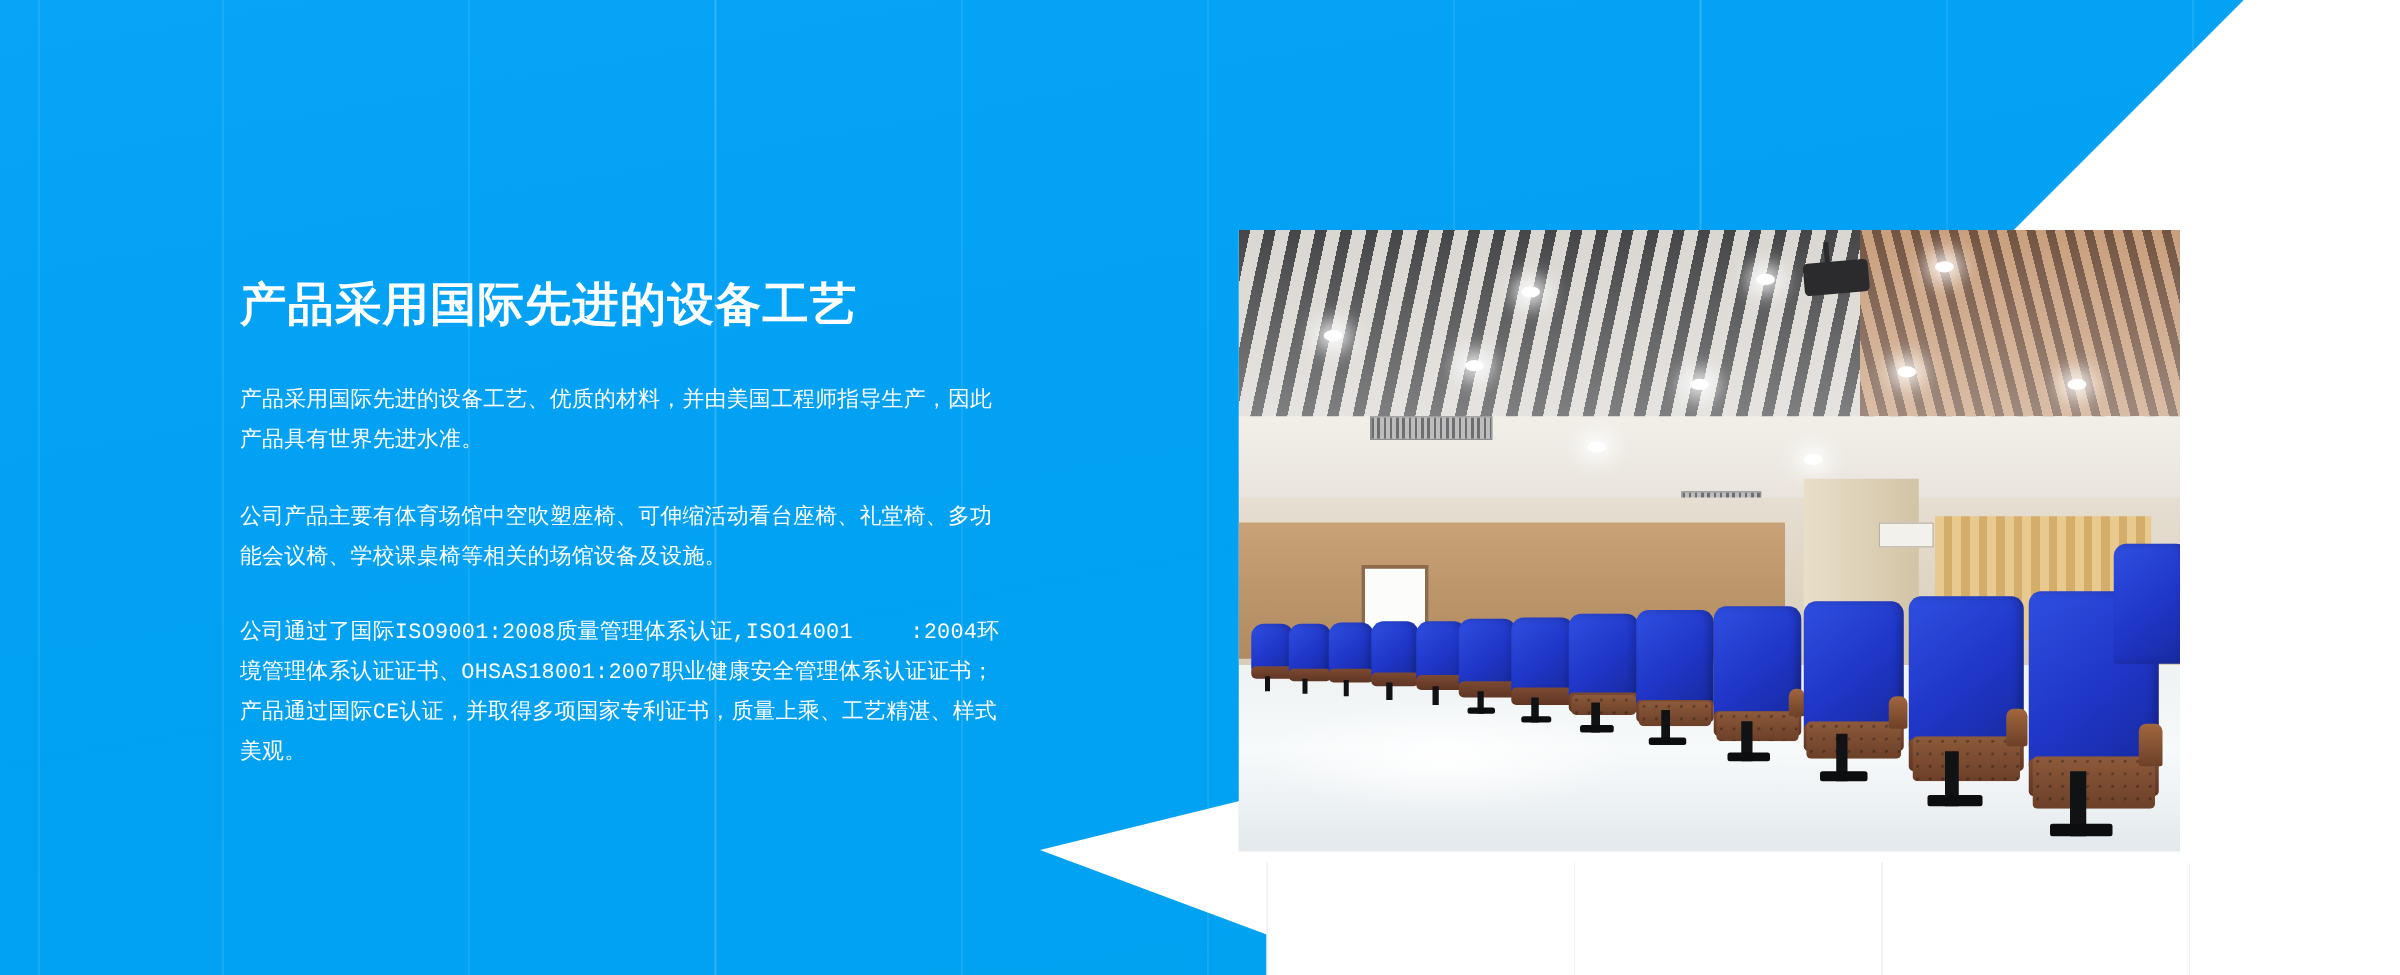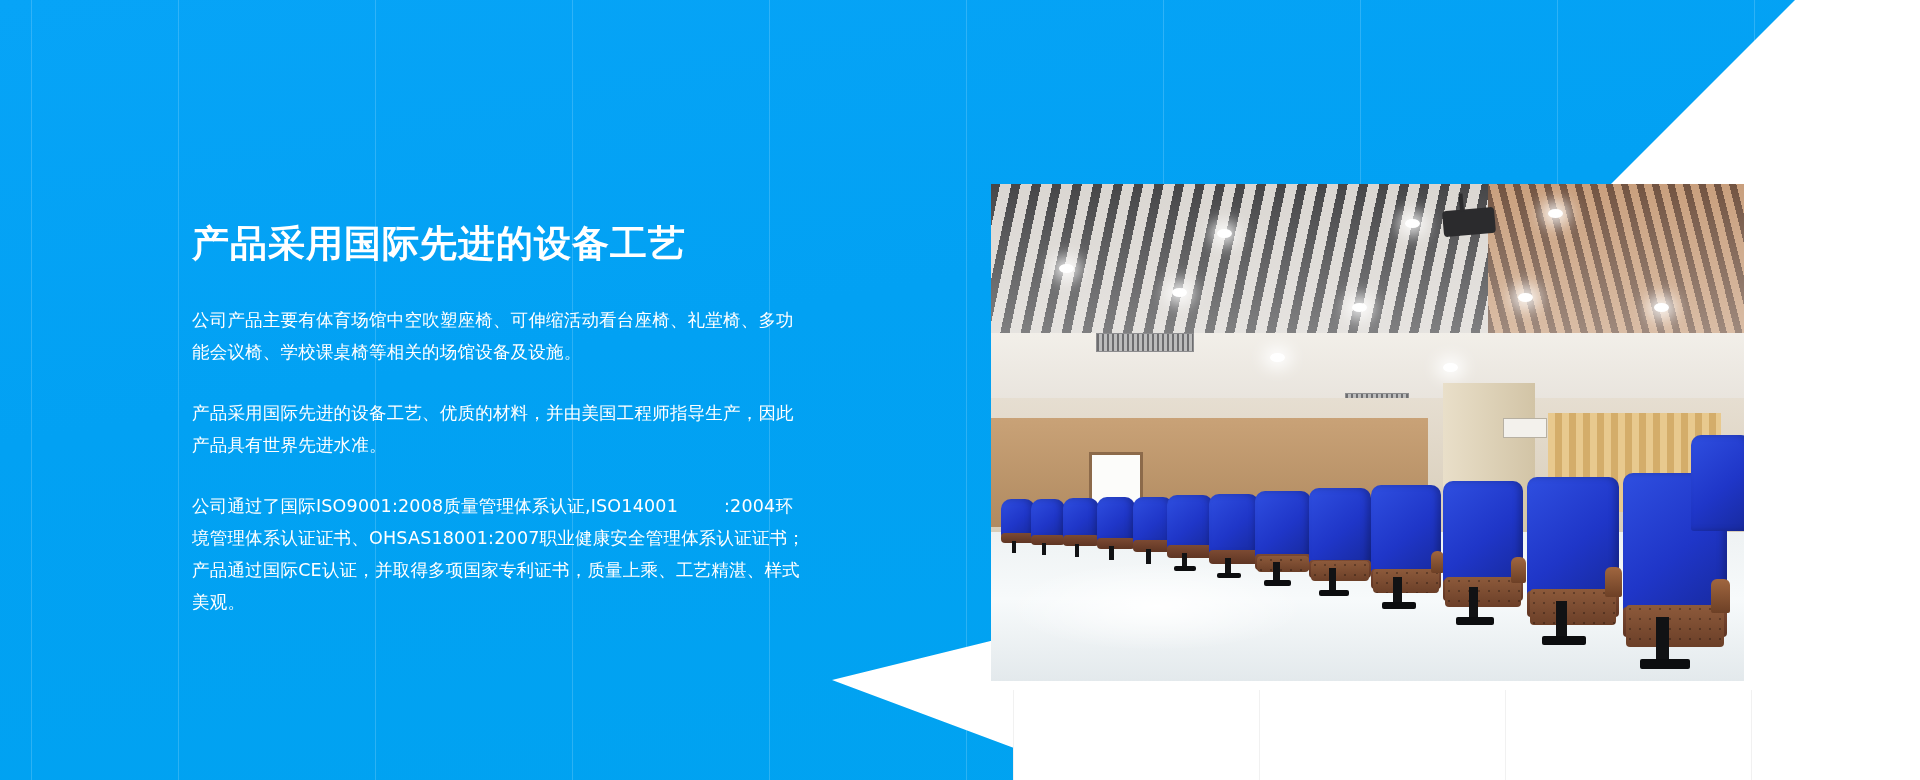--- a/index.html
+++ b/index.html
@@ -97,21 +97,21 @@
     font-family: "DejaVu Sans", "Liberation Sans", sans-serif;
   }
   .para {
     margin: 0 0 29px 0;
     font-size: 17.5px;
     line-height: 32px;
     color: #ffffff;
     letter-spacing: 0.2px;
     font-family: "DejaVu Sans", "Liberation Sans", sans-serif;
   }
-  .para:last-child { margin-bottom: 0; }
+  .para:last-child { margin-bottom: 0; font-family: Liberation Mono, monospace; }
   .gap { display: inline-block; width: 46px; }
 
   
   .photo-frame {
     position: absolute;
     left: 991px;
     top: 184px;
     width: 753px;
     height: 497px;
     overflow: hidden;
@@ -311,23 +311,23 @@
 
   <div class="blue-body"></div>
   <div class="grid-blue"></div>
 
   <div class="bottom-plate"></div>
   <div class="grid-white"></div>
 
   <div class="text-col">
     <h1 class="headline">产品采用国际先进的设备工艺</h1>
 
+    <p class="para">产品采用国际先进的设备工艺、优质的材料，并由美国工程师指导生产，因此产品具有世界先进水准。</p>
+
     <p class="para">公司产品主要有体育场馆中空吹塑座椅、可伸缩活动看台座椅、礼堂椅、多功能会议椅、学校课桌椅等相关的场馆设备及设施。</p>
-
-    <p class="para">产品采用国际先进的设备工艺、优质的材料，并由美国工程师指导生产，因此产品具有世界先进水准。</p>
 
     <p class="para"><span>公司通过了国际ISO9001:2008质量管理体系认证,ISO14001</span><span class="gap"></span><span>:2004环境管理体系认证证书、OHSAS18001:2007职业健康安全管理体系认证证书；产品通过国际CE认证，并取得多项国家专利证书，质量上乘、工艺精湛、样式美观。</span></p>
   </div>
 
   <div class="photo-frame">
     <div class="photo">
 
       <div class="ceil"></div>
       <div class="ceil-right"></div>
       <div class="ceil-fade"></div>

